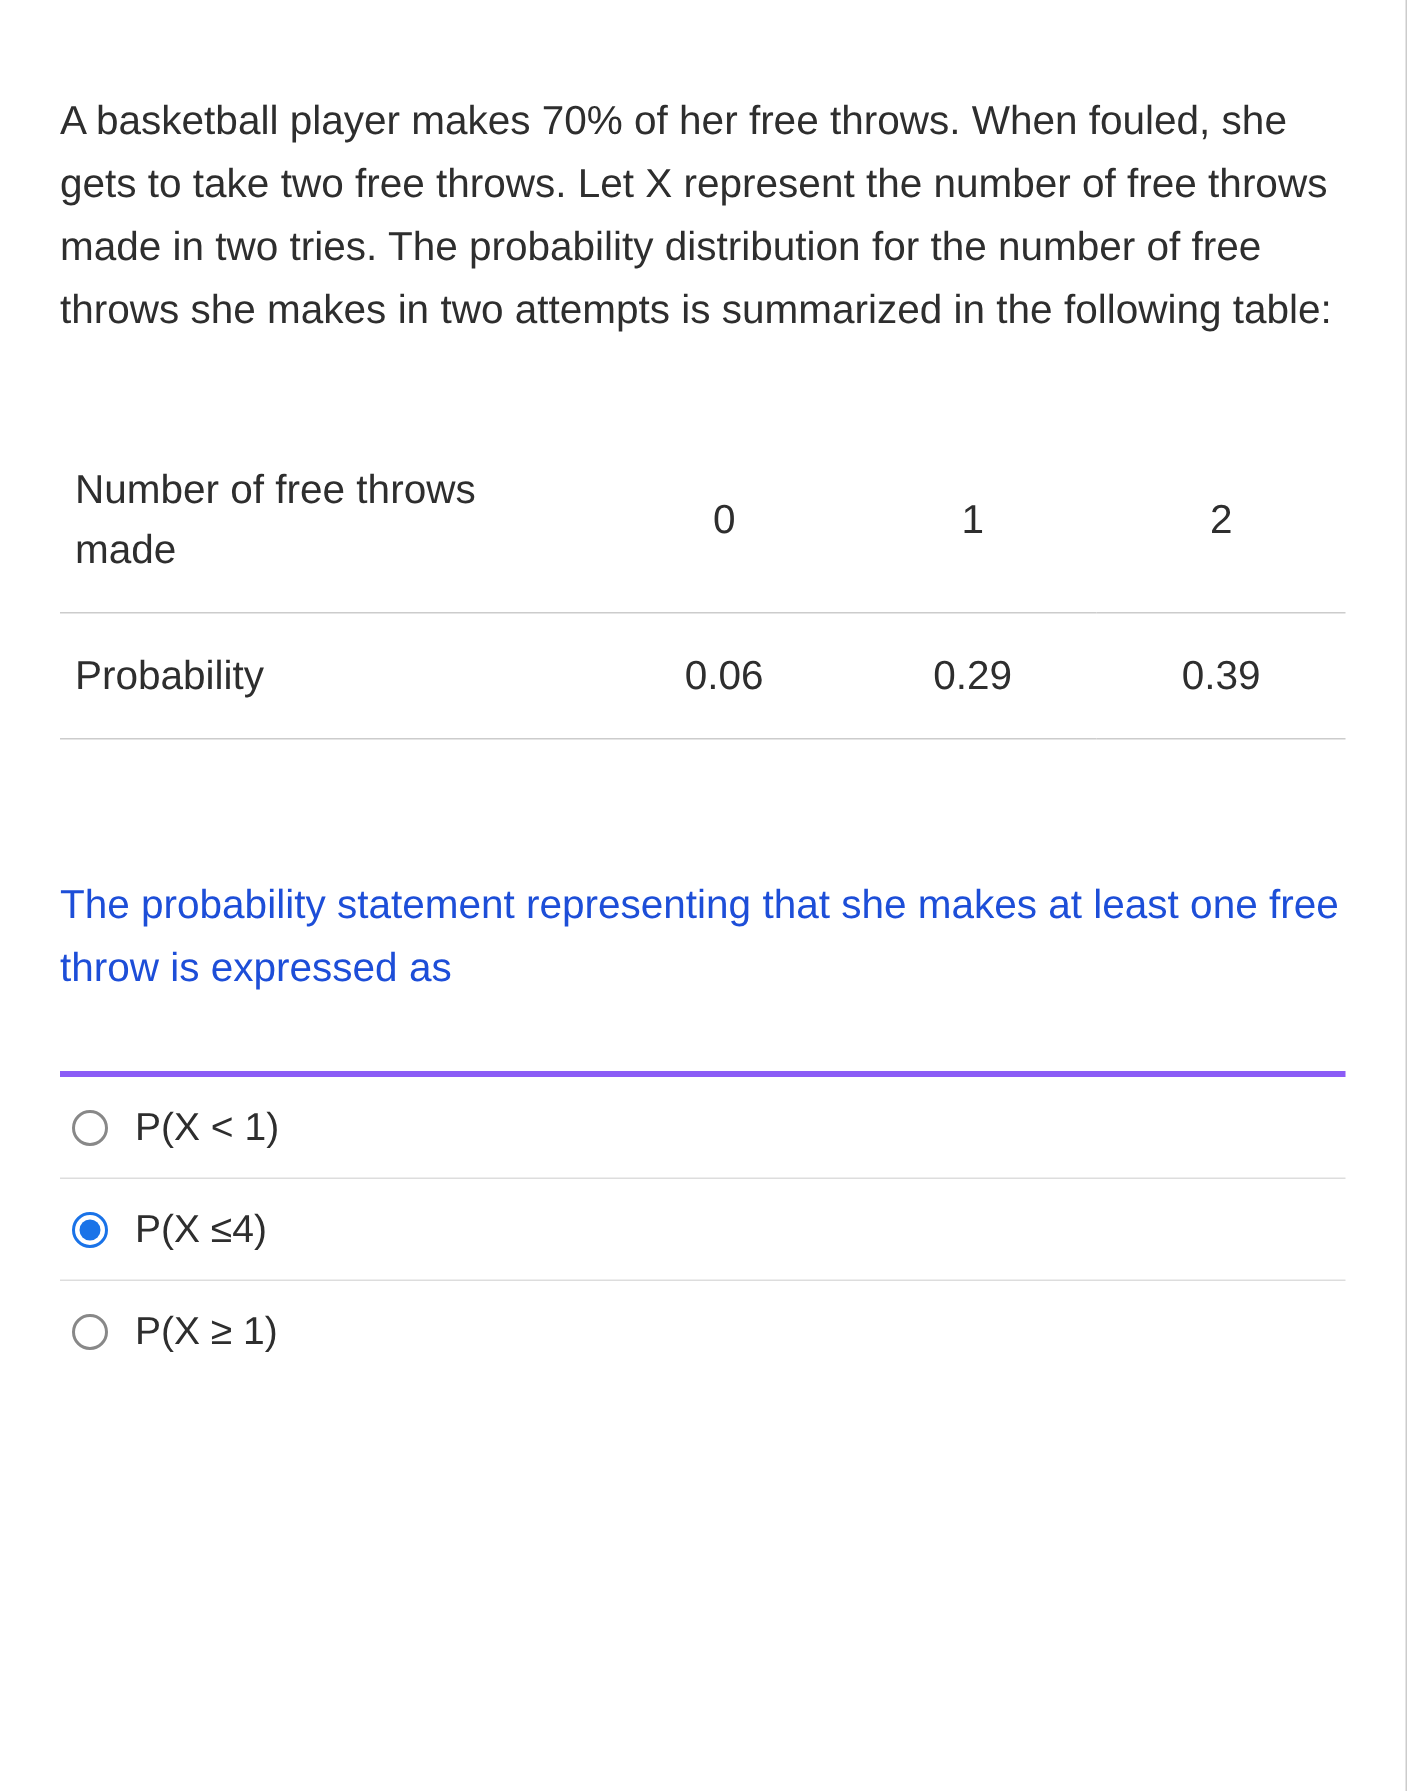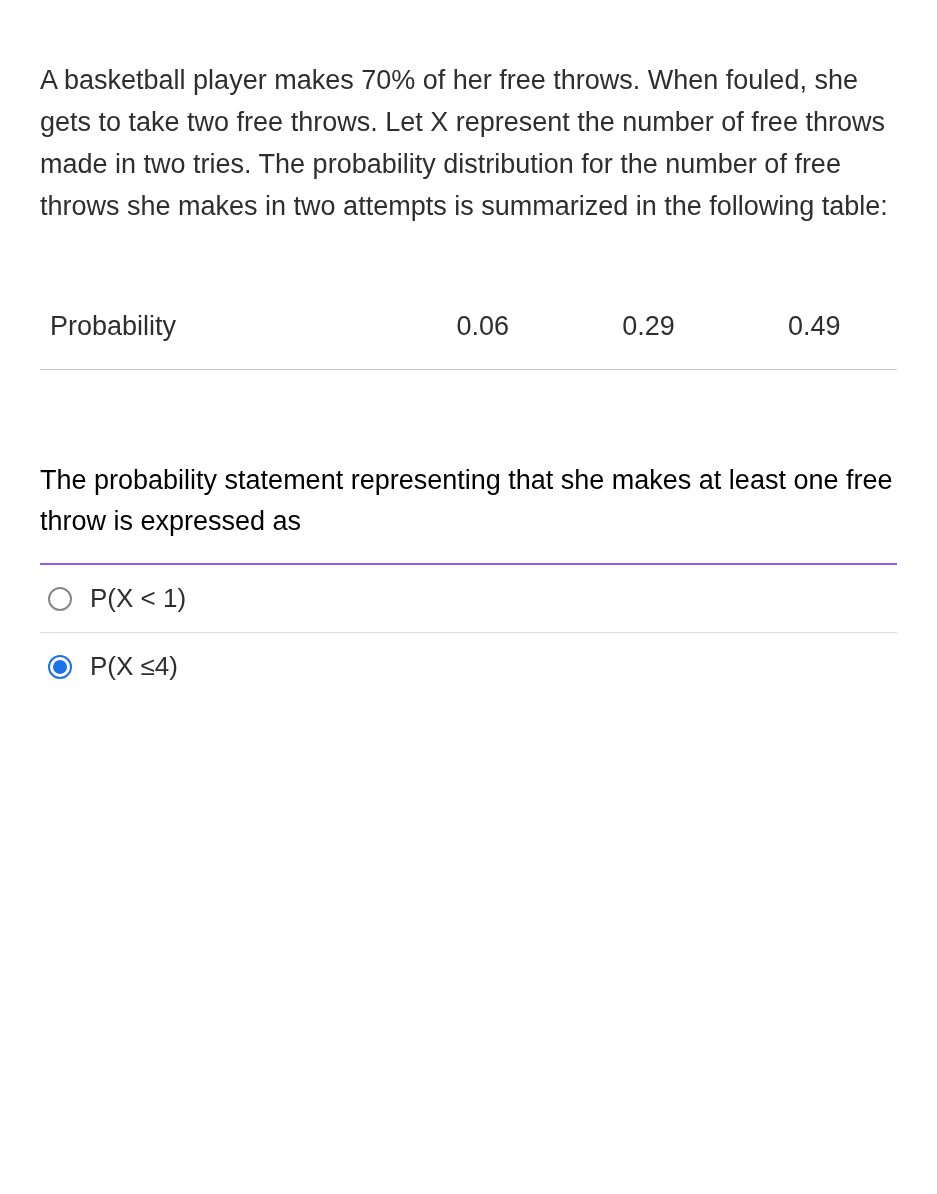--- a/index.html
+++ b/index.html
@@ -29,24 +29,24 @@
     font-size: 27px;
     color: #2e2e2e;
     border-bottom: 1px solid #ccc;
     vertical-align: middle;
   }
   table.dist td.label { width: 42%; line-height:1.45; }
   table.dist td.val { text-align: center; }
   .question {
     font-size: 27px;
     line-height: 1.55;
-    color: #000000;
-    margin-bottom: 20px;
+    color: #1d4ed8;
+    margin-bottom: 48px;
   }
-  .options { border-top: 2px solid #8b5cf6; }
+  .options { border-top: 4px solid #8b5cf6; }
   .option {
     display: flex;
     align-items: center;
     gap: 18px;
     padding: 18px 0 18px 8px;
     border-bottom: 1px solid #ddd;
     font-size: 26px;
     color: #2e2e2e;
     cursor: pointer;
   }
@@ -68,33 +68,43 @@
     border-radius: 50%;
   }
 </style>
 </head>
 <body>
 
 <p class="intro">A basketball player makes 70% of her free throws.  When fouled, she gets to take two free throws. Let X represent the number of free throws made in two tries. The probability distribution for the number of free throws she makes in two attempts is summarized in the following table:</p>
 
 <table class="dist">
   <tbody>
+      <tr>
+    <td class="label">Number of free throws made</td>
+    <td class="val">0</td>
+    <td class="val">1</td>
+    <td class="val">2</td>
+  </tr>
   <tr>
     <td class="label">Probability</td>
     <td class="val">0.06</td>
     <td class="val">0.29</td>
-    <td class="val">0.49</td>
+    <td class="val">0.39</td>
   </tr>
 </tbody>
   </table>
 
 <p class="question">The probability statement representing that she makes at least one free throw is expressed as</p>
 
 <div class="options">
   <div class="option">
     <span class="radio"></span>
     <span>P(X &lt; 1)</span>
   </div>
   <div class="option">
     <span class="radio selected"></span>
     <span>P(X ≤4)</span>
   </div>
+  <div class="option">
+    <span class="radio"></span>
+    <span>P(X ≥ 1)</span>
+  </div>
 </div>
 
 </body></html>

